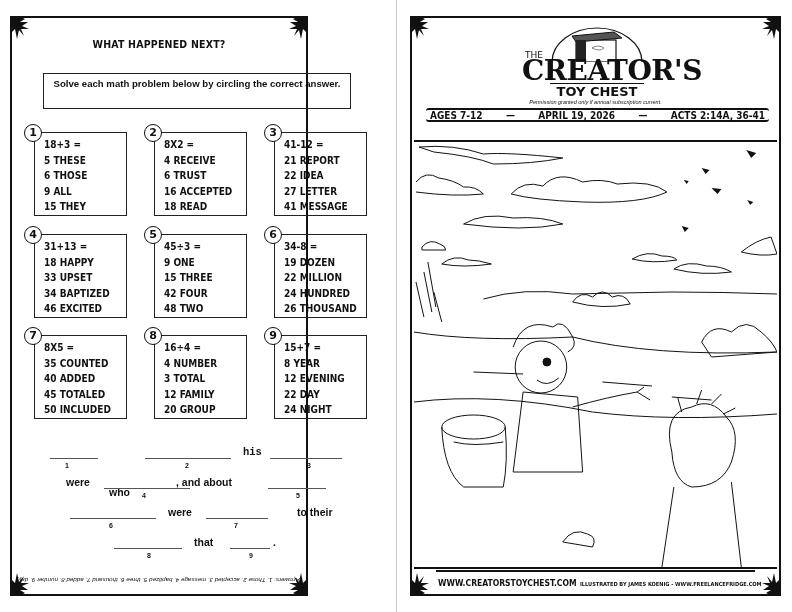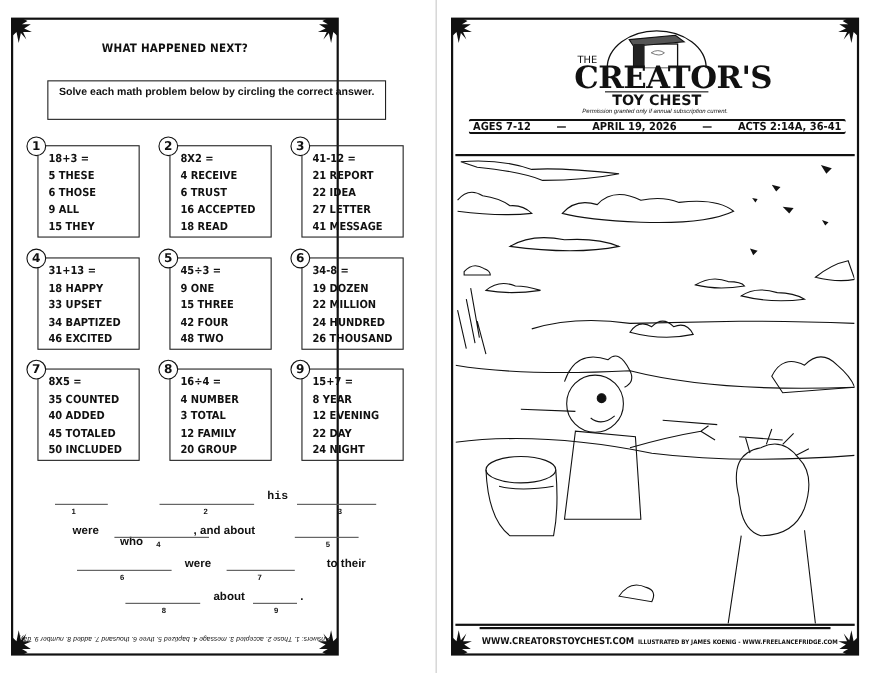--- a/index.html
+++ b/index.html
@@ -206,21 +206,21 @@
 
     <div class="blank" style="left:58px; top:500px; width:86px;"></div>
     <div class="bnum" style="left:89px; top:504px;">6</div>
     <div class="sentence" style="left:156px; top:488px;">were</div>
     <div class="blank" style="left:194px; top:500px; width:62px;"></div>
     <div class="bnum" style="left:214px; top:504px;">7</div>
     <div class="sentence" style="left:285px; top:488px;">to their</div>
 
     <div class="blank" style="left:102px; top:530px; width:68px;"></div>
     <div class="bnum" style="left:127px; top:534px;">8</div>
-    <div class="sentence" style="left:182px; top:518px;">about</div>
+    <div class="sentence" style="left:182px; top:518px;">that</div>
     <div class="blank" style="left:218px; top:530px; width:40px;"></div>
     <div class="bnum" style="left:229px; top:534px;">9</div>
     <div class="sentence" style="left:261px; top:518px;">.</div>
   </div>
 
   <div class="answers">(Answers: 1. Those 2. accepted 3. message 4. baptized 5. three 6. thousand 7. added 8. number 9. day)</div>
 </div>
 
 <div class="page right">
   <div class="corner tl">

